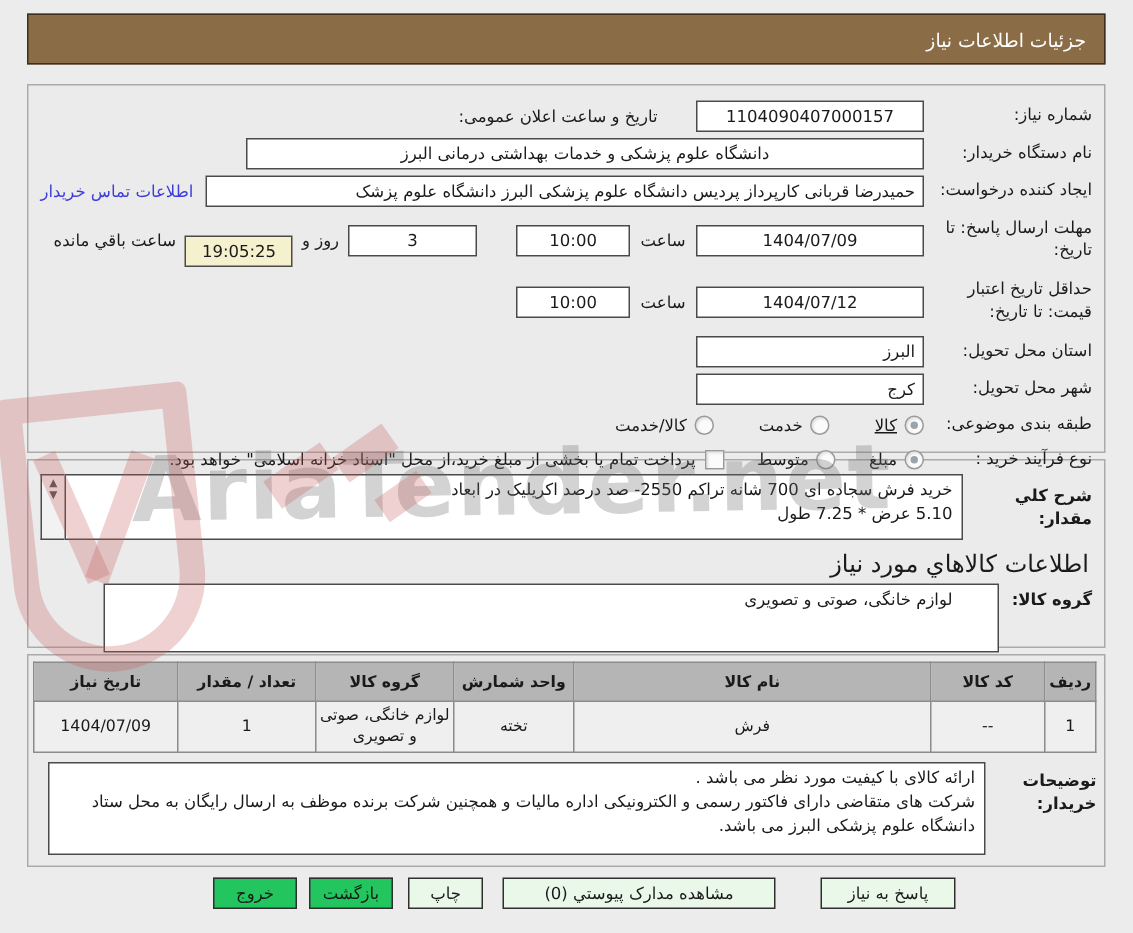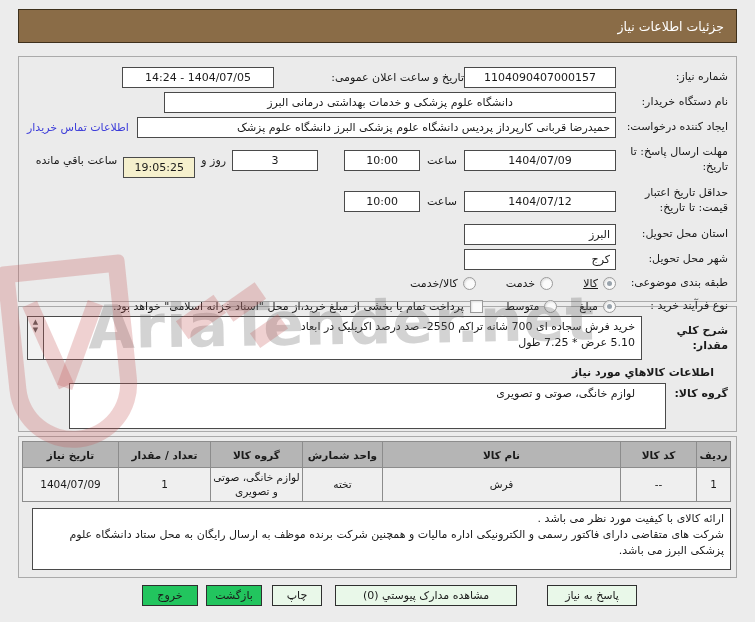--- a/index.html
+++ b/index.html
@@ -84,21 +84,21 @@
   .spin {
     width: 16px; flex: 0 0 16px;
     border: 1px solid #4a4a4a; border-right: none;
     background: #f2f2f2;
     display: flex; flex-direction: column; align-items: center;
     padding-top: 1px;
   }
   .spin span { font-size: 7px; color: #555; line-height: 8px; }
   .rsz { position: absolute; bottom: 1px; left: 2px; color: #777; font-size: 9px; }
 
-  .secHead { font-weight: bold; font-size: 11px; margin: 6px 14px 4px 0; }
+  .secHead { font-weight: normal; font-size: 16px; margin: 6px 2px 4px 0; }
   table { border-collapse: collapse; width: 100%; table-layout: fixed; }
   th, td { border: 1px solid #8c8c8c; text-align: center; padding: 3px 2px; font-size: 10.5px; overflow: hidden; }
   th { background: #b5b5b5; font-weight: bold; height: 26px; }
   td { background: #efefef; height: 34px; line-height: 1.3; }
 
   
   .footer { display: flex; align-items: center; margin-top: 7px; padding-right: 100px; }
   .btn {
     border: 1px solid #2f2f2f;
     height: 21px;
@@ -144,22 +144,21 @@
 
   <div class="titlebar">
     <span>جزئیات اطلاعات نیاز</span>
   </div>
 
   <div class="panel" style="height:246px;">
 
     <div class="frow">
       <div class="flabel">شماره نیاز:</div>
       <div class="tb center" style="width:152px;">1104090407000157</div>
-      <div style="width:190px; text-align:right; padding-left:6px;">تاریخ و ساعت اعلان عمومی:</div>
-      <div class="tb center" style="width:152px;">1404/07/05 - 14:24</div>
+      <div style="width:190px; text-align:center; padding-left:6px;">تاریخ و ساعت اعلان عمومی:</div>
     </div>
 
     <div class="frow">
       <div class="flabel">نام دستگاه خریدار:</div>
       <div class="tb center" style="width:452px;">دانشگاه علوم پزشکی و خدمات بهداشتی  درمانی البرز</div>
     </div>
 
     <div class="frow">
       <div class="flabel">ایجاد کننده درخواست:</div>
       <div class="tb" style="width:480px;">حمیدرضا قربانی کارپرداز پردیس دانشگاه علوم پزشکی البرز دانشگاه علوم پزشک</div>
@@ -275,20 +274,22 @@
           <td>فرش</td>
           <td>تخته</td>
           <td>لوازم خانگی، صوتی و تصویری</td>
           <td>1</td>
           <td>1404/07/09</td>
         </tr>
       </tbody>
     </table>
 
     <div class="frow" style="align-items:flex-start; margin-top:6px;">
+      <div class="flabel b" style="width:74px; flex:0 0 74px; padding-top:6px; white-space:pre-wrap;">توضیحات
+خریدار:</div>
       <div class="area" style="height:62px; margin-left:8px;">ارائه کالای با کیفیت مورد نظر می باشد .
 شرکت های متقاضی دارای فاکتور رسمی و الکترونیکی اداره مالیات و همچنین شرکت برنده موظف به ارسال رایگان به محل ستاد دانشگاه علوم پزشکی البرز می باشد.<span class="rsz"></span></div>
     </div>
   </div>
 
   <div class="footer">
     <div class="btn green" style="width:90px;">پاسخ به نیاز</div>
     <div class="btn green" style="width:182px; margin-right:30px;">مشاهده مدارک پیوستي (0)</div>
     <div class="btn green" style="width:50px; margin-right:13px;">چاپ</div>
     <div class="btn pink" style="width:56px; margin-right:10px;">بازگشت</div>

